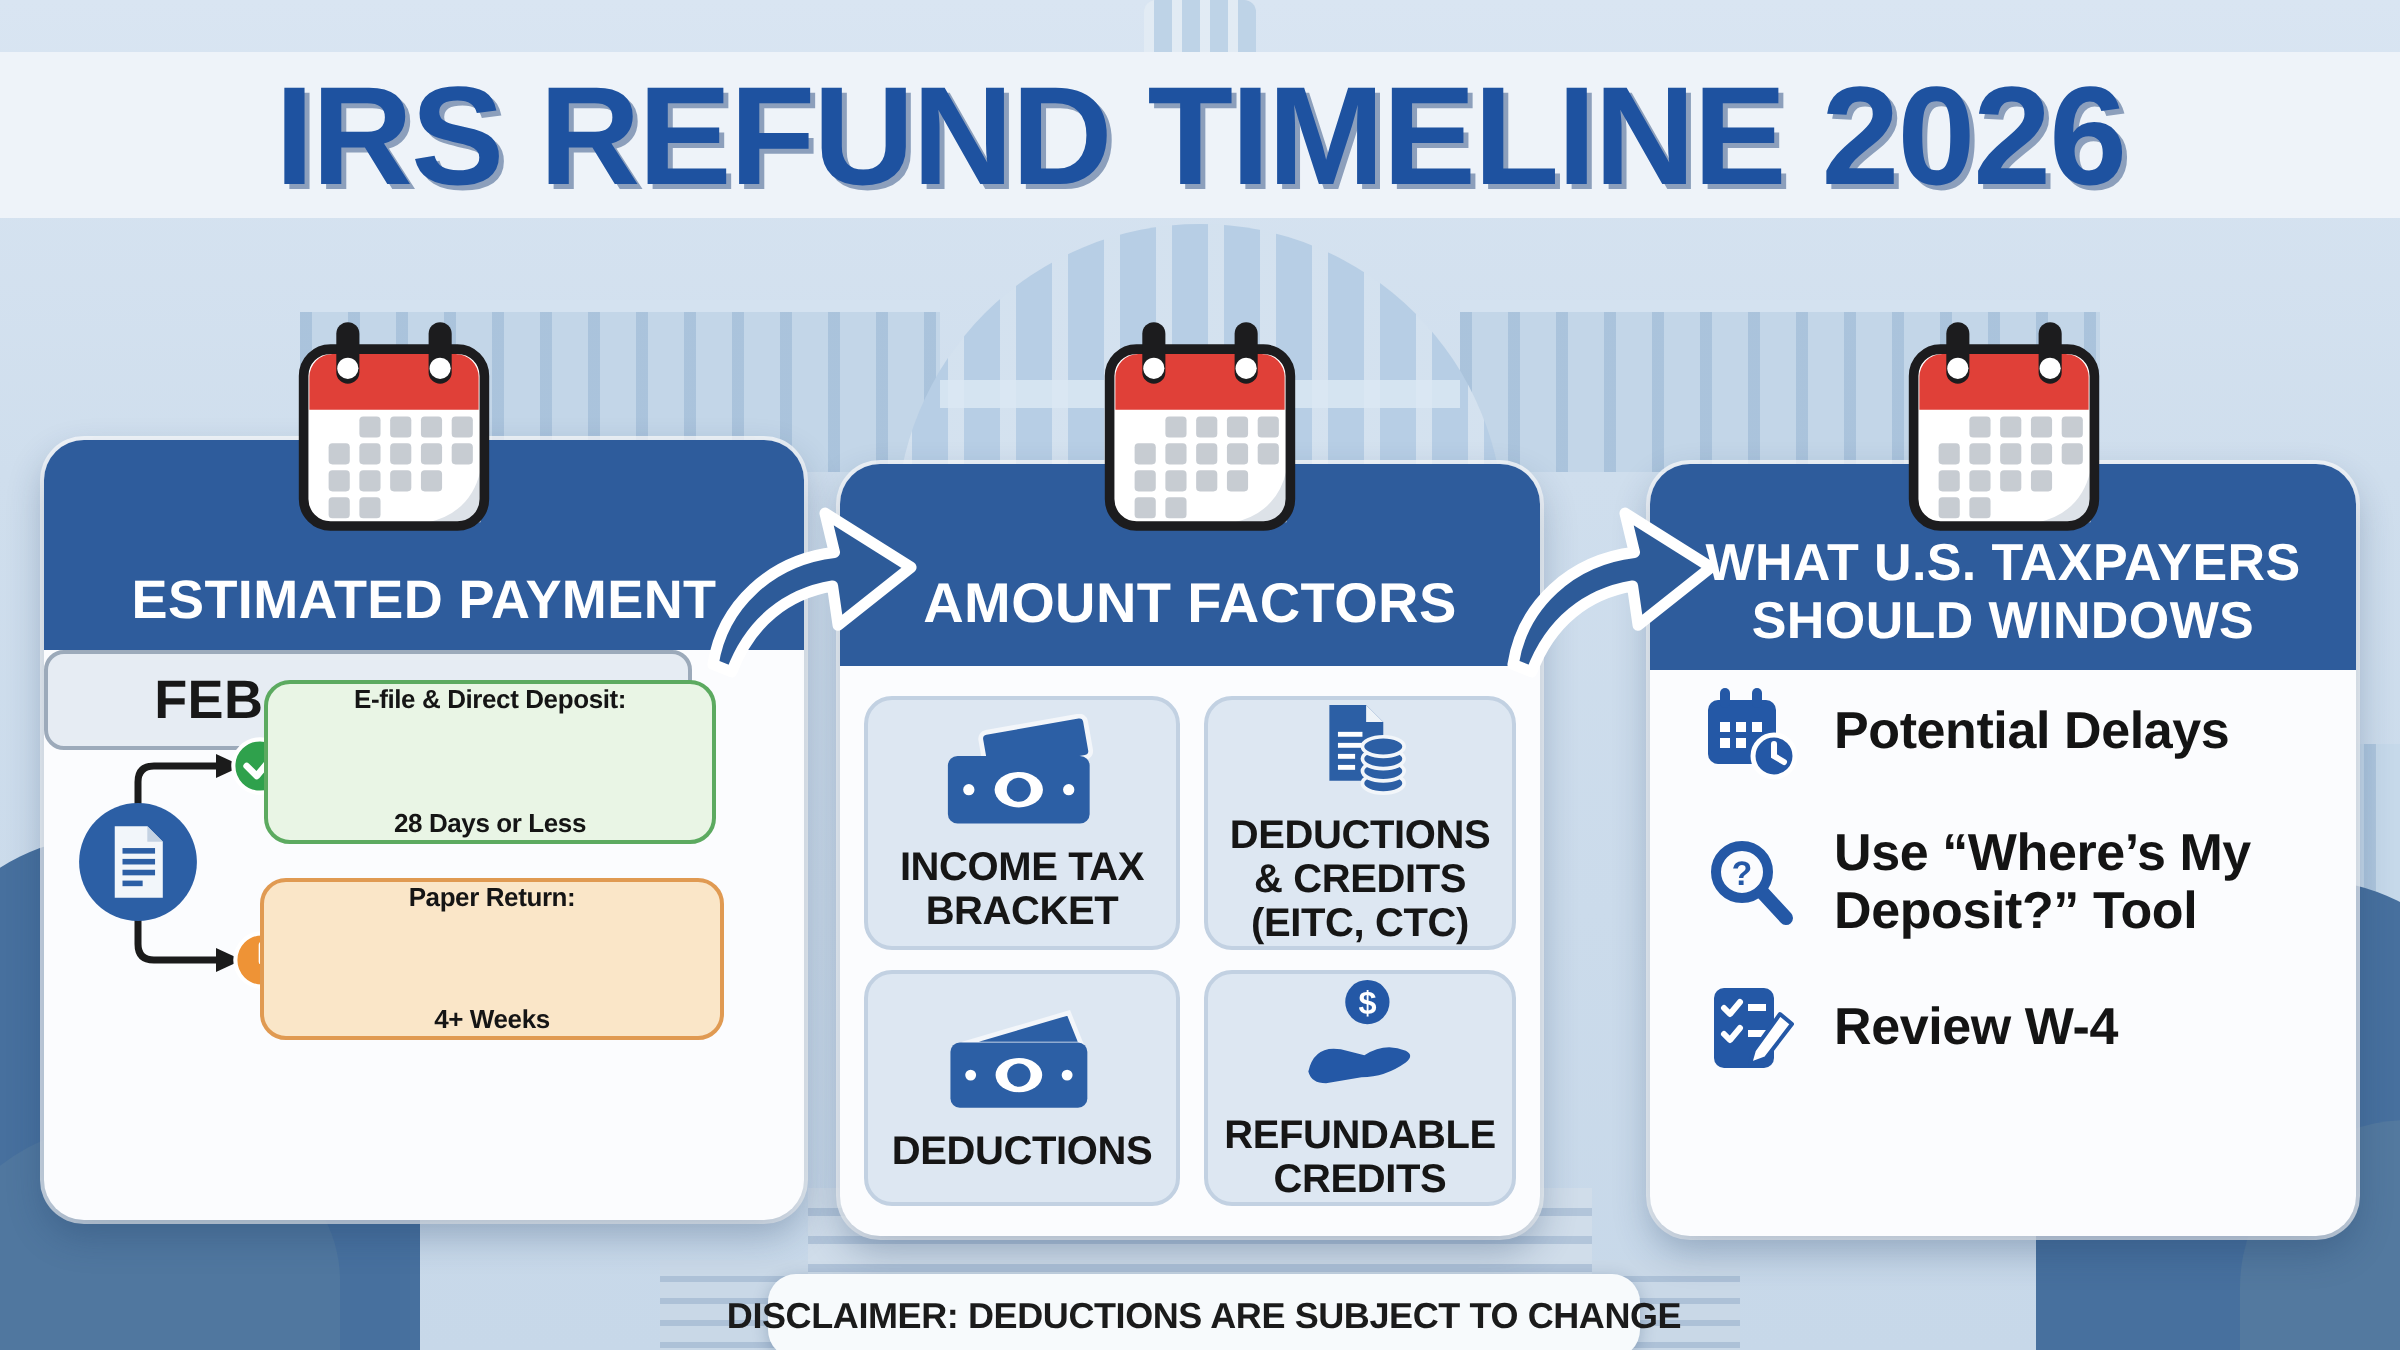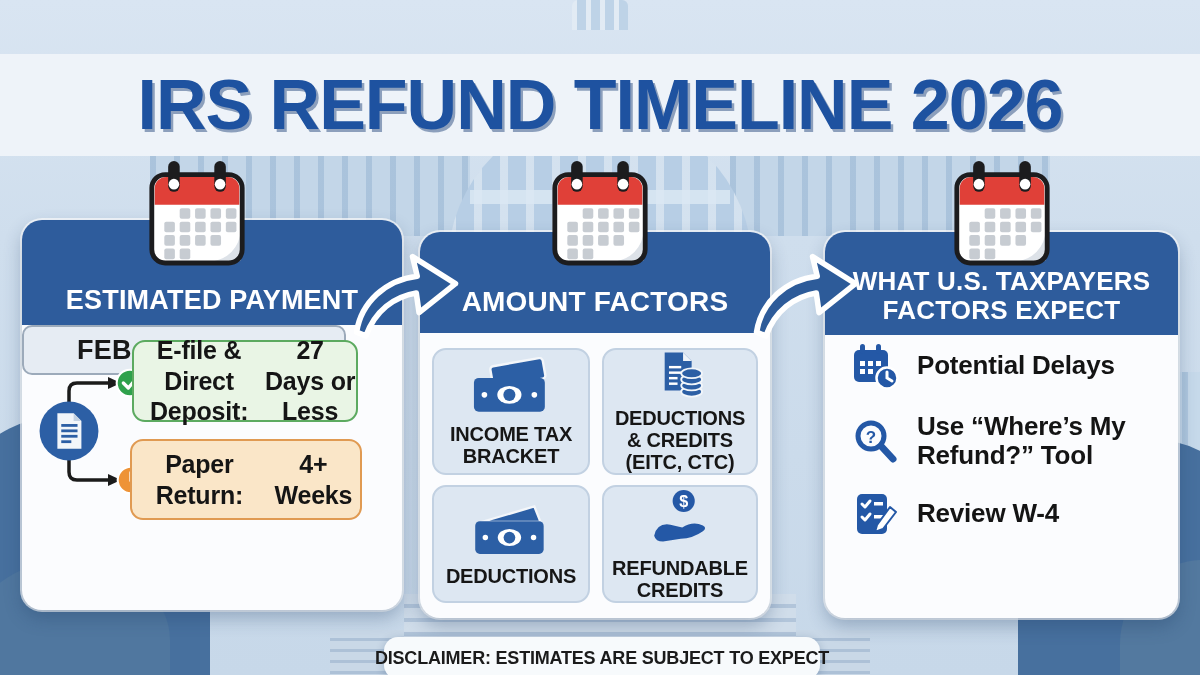--- a/index.html
+++ b/index.html
@@ -30,44 +30,44 @@
     background:repeating-linear-gradient(180deg, #c9d8e7 0 8px, #adc1d7 8px 11px); }
   .bldg-right { left:1122px; top:372px; width:78px; height:130px;
     background:repeating-linear-gradient(90deg, rgba(150,180,210,.5) 0 6px, rgba(0,0,0,0) 6px 20px), #c6d9ea; }
   .blob { background:#47709e; }
   .blob-left { left:-60px; top:418px; width:270px; height:320px; border-radius:42% 58% 8% 8%; }
   .blob-left2 { left:-30px; top:560px; width:200px; height:160px; background:#50779f; border-radius:50% 50% 0 0; }
   .blob-right { left:1018px; top:440px; width:250px; height:300px; border-radius:55% 45% 0 0; }
   .blob-right2 { left:1120px; top:560px; width:140px; height:140px; background:#53799f; border-radius:60% 40% 0 0; }
 
   
-  .title-band { left:0; top:26px; width:1200px; height:102px; background:#eef3f9; z-index:2;
-    display:flex; align-items:center; justify-content:center;margin-top:28px; }
+  .title-band { left:0; top:26px; width:1200px; height:83px; background:#eef3f9; z-index:2;
+    display:flex; align-items:center; justify-content:center; }
   .main-title { font-size:70px; font-weight:700; letter-spacing:-1px; color:#1e52a0;
     text-shadow:2.5px 2.5px 0 rgba(21,58,112,.45); white-space:nowrap; }
 
   
   .panel { z-index:2; background:#fbfcfe; border-radius:20px;
     box-shadow:0 8px 18px rgba(25,55,95,.30), 0 0 0 2px rgba(255,255,255,.75); }
   .panel-header { background:#2e5c9c; border-radius:20px 20px 0 0; width:100%;
     display:flex; flex-direction:column; align-items:center; justify-content:flex-end;
     color:#fff; font-weight:700; text-align:center; letter-spacing:.2px; }
   .panel-header .h-line { line-height:1.12; }
 
   #panel-windows { left:22px; top:220px; width:380px; height:390px; }
   #panel-windows .panel-header { height:105px; padding-bottom:10px; font-size:27px; }
   #panel-factors { left:420px; top:232px; width:350px; height:386px; }
   #panel-factors .panel-header { height:101px; padding-bottom:16px; font-size:28px; }
   #panel-expect { left:825px; top:232px; width:353px; height:386px; }
   #panel-expect .panel-header { height:103px; padding-bottom:10px; font-size:26px; }
 
   
-  .pill-box { position:absolute; display:flex; align-items:center;
-    justify-content:flex-end; text-align:center; font-weight:700; color:#151515;
-    border-radius:13px; line-height:1.22; font-size:25px; letter-spacing:-.2px; }
+  .pill-box { position:absolute; display:flex; flex-direction:column; align-items:center;
+    justify-content:space-between; text-align:center; font-weight:700; color:#151515;
+    border-radius:13px; line-height:1.22; font-size:13px; letter-spacing:-.2px; }
   .box-green { left:110px; top:120px; width:226px; height:82px; background:#e9f5e5; border:2.5px solid #5caa60; }
   .box-orange { left:108px; top:219px; width:232px; height:81px; background:#fae6c8; border:2.5px solid #e09a52; }
   .box-window { left:16px; top:324px; width:324px; height:50px; background:#e6ecf3; border:2px solid #9caaba;
     border-radius:10px; display:flex; align-items:center; justify-content:center;
     font-size:27px; font-weight:700; color:#181818; letter-spacing:.2px; }
   .badge { position:absolute; border-radius:50%; }
   .doc-badge { left:16px; top:180px; width:62px; height:62px; }
   .check-badge { left:93px; top:148px; width:30px; height:30px; }
   .clock-badge { left:94px; top:245px; width:30px; height:30px; }
   .flow-arrows { position:absolute; left:20px; top:120px; width:100px; height:170px; }
@@ -241,21 +241,21 @@
     <polyline points="10,18 16,24 26,12" fill="none" stroke="#ffffff" stroke-width="4" stroke-linecap="round" stroke-linejoin="round"></polyline>
   </svg>
 
   <svg class="badge clock-badge" viewBox="0 0 36 36">
     <circle cx="18" cy="18" r="16" fill="#ee9336" stroke="#ffffff" stroke-width="2.5"></circle>
     <path d="M18 9 V19 L25 23" fill="none" stroke="#ffffff" stroke-width="4" stroke-linecap="round" stroke-linejoin="round"></path>
   </svg>
 
   <div class="pill-box box-green">
     <div>E-file &amp; Direct Deposit:</div>
-    <div>27 Days or Less</div>
+    <div>28 Days or Less</div>
   </div>
   <div class="pill-box box-orange">
     <div>Paper Return:</div>
     <div>4+ Weeks</div>
   </div>
   <div class="box-window">FEB-APRIL 2026</div>
 </div>
 
 <div class="abs panel" id="panel-factors">
   <div class="panel-header">
@@ -314,21 +314,21 @@
       <text x="50" y="27" font-size="22" font-weight="bold" fill="#ffffff" text-anchor="middle" font-family="Liberation Sans, sans-serif">$</text>
       <path d="M10 66 Q14 48 32 51 L48 55 Q62 46 76 52 Q82 55 76 60 Q62 70 46 70 L22 74 Q12 74 10 66 Z" fill="#2458a6"></path>
     </svg>
     <div>REFUNDABLE CREDITS</div>
   </div>
 </div>
 
 <div class="abs panel" id="panel-expect">
   <div class="panel-header">
     <div class="h-line">WHAT U.S. TAXPAYERS</div>
-    <div class="h-line">FACTORS EXPECT</div>
+    <div class="h-line">SHOULD WINDOWS</div>
   </div>
 
   <div class="exp-item exp-1">
     <svg width="48" height="48" viewBox="0 0 48 48">
       <rect x="3" y="8" width="34" height="32" rx="5" fill="#2458a6"></rect>
       <rect x="9" y="2" width="5" height="10" rx="2.5" fill="#2458a6"></rect>
         <rect x="25" y="2" width="5" height="10" rx="2.5" fill="#2458a6"></rect>
       <g fill="#ffffff">
         <rect x="9" y="19" width="5" height="5"></rect>
           <rect x="17" y="19" width="5" height="5"></rect>
@@ -341,32 +341,32 @@
     </svg>
     <div class="e-label">Potential Delays</div>
   </div>
 
   <div class="exp-item exp-2">
     <svg width="48" height="48" viewBox="0 0 48 48">
       <circle cx="20" cy="19" r="13" fill="none" stroke="#2458a6" stroke-width="5"></circle>
       <text x="20" y="25.5" font-size="17" font-weight="bold" fill="#2458a6" text-anchor="middle" font-family="Liberation Sans, sans-serif">?</text>
       <line x1="30" y1="29" x2="42" y2="42" stroke="#2458a6" stroke-width="7" stroke-linecap="round"></line>
     </svg>
-    <div class="e-label">Use “Where’s My Refund?” Tool</div>
+    <div class="e-label">Use “Where’s My Deposit?” Tool</div>
   </div>
 
   <div class="exp-item exp-3">
     <svg width="48" height="48" viewBox="0 0 48 48">
       <rect x="6" y="4" width="30" height="40" rx="5" fill="#2458a6"></rect>
       <polyline points="11,14 14,17 19,11" fill="none" stroke="#ffffff" stroke-width="3" stroke-linecap="round" stroke-linejoin="round"></polyline>
       <polyline points="11,27 14,30 19,24" fill="none" stroke="#ffffff" stroke-width="3" stroke-linecap="round" stroke-linejoin="round"></polyline>
       <rect x="23" y="12" width="9" height="3.5" fill="#ffffff"></rect>
         <rect x="23" y="25" width="9" height="3.5" fill="#ffffff"></rect>
       <path d="M26 35 L39 17 L45 22 L32 39 L24 42 Z" fill="#ffffff" stroke="#2458a6" stroke-width="2" stroke-linejoin="round"></path>
     </svg>
     <div class="e-label">Review W-4</div>
   </div>
 
 </div>
 
 <div class="abs disclaimer">
-  <span>DISCLAIMER: ESTIMATES ARE SUBJECT TO EXPECT</span>
+  <span>DISCLAIMER: DEDUCTIONS ARE SUBJECT TO CHANGE</span>
 </div>
 
 </body></html>

